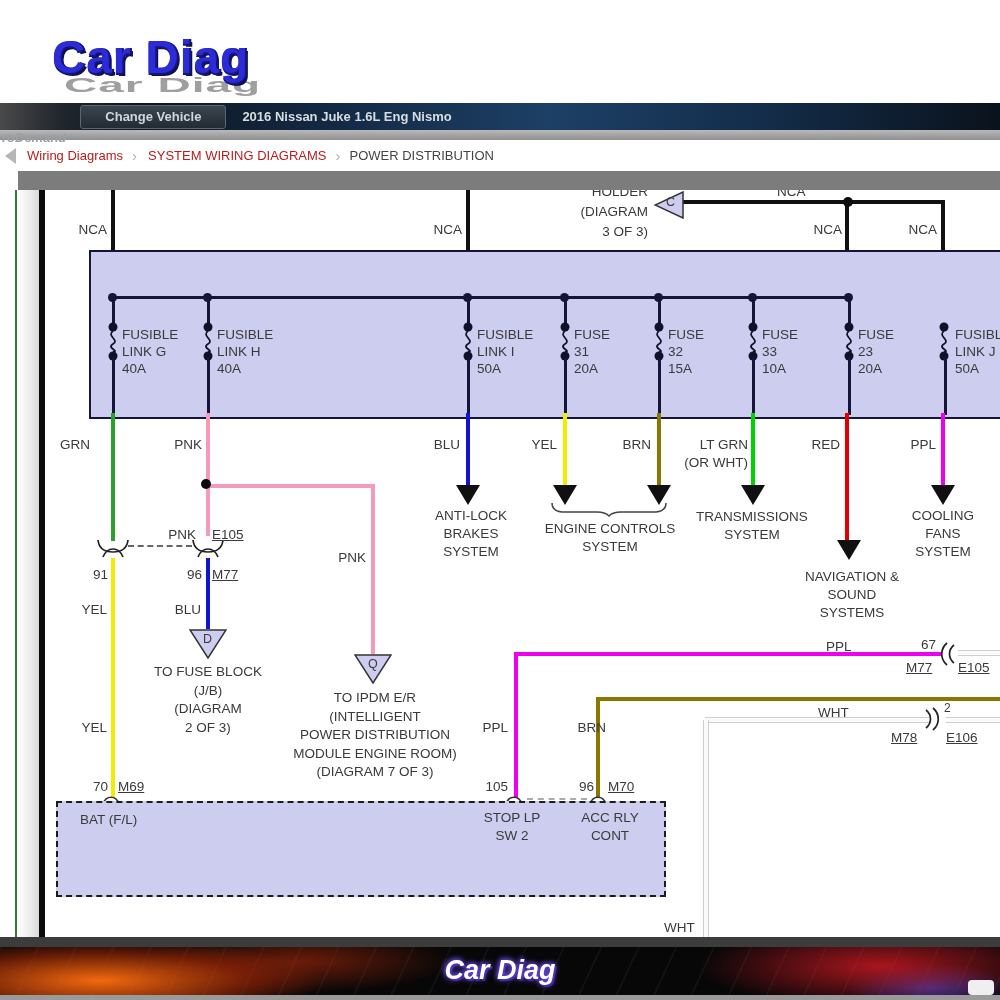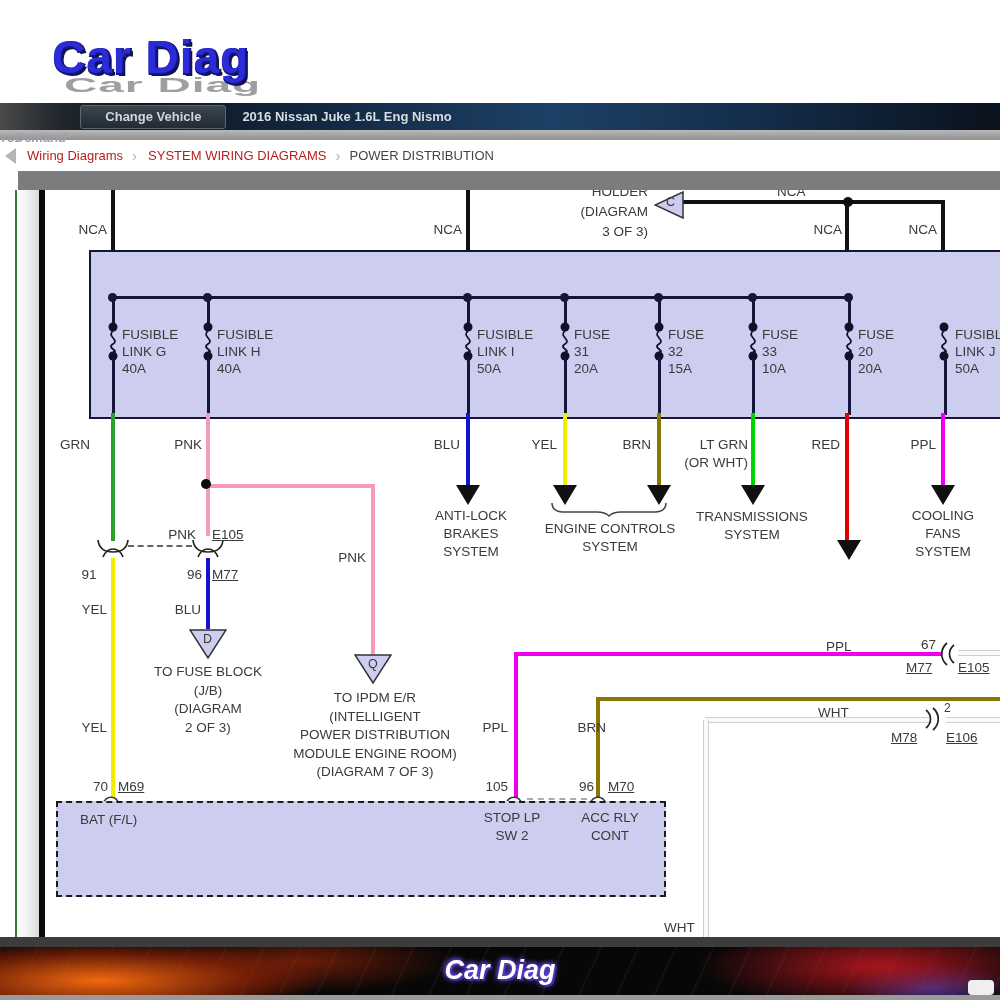--- a/index.html
+++ b/index.html
@@ -216,21 +216,21 @@
       <div>32</div>
       <div>15A</div>
     </div>
   <div class="t a" style="left:762px;top:136px;line-height:17px;">
       <div>FUSE</div>
       <div>33</div>
       <div>10A</div>
     </div>
   <div class="t a" style="left:858px;top:136px;line-height:17px;">
       <div>FUSE</div>
-      <div>20</div>
+      <div>23</div>
       <div>20A</div>
     </div>
   <div class="t a" style="left:955px;top:136px;line-height:17px;">
       <div>FUSIBLE</div>
       <div>LINK J</div>
       <div>50A</div>
     </div>
 
   <div class="wire" style="left:111px;top:223px;width:4px;height:128px;background:#2ca02c;"></div>
   <div class="wire" style="left:111px;top:368px;width:4px;height:243px;background:#f2ec00;"></div>
@@ -261,21 +261,21 @@
       <path d="M1,4 C2,13 8,16 16,16 C24,16 30,13 31,4" stroke="#222" stroke-width="1.7" fill="none"></path>
       <path d="M6,21 C8,16 12,13 16,13 C20,13 24,16 26,21" stroke="#222" stroke-width="1.7" fill="none"></path>
     </svg>
   <svg class="a" style="left:192px;top:346px;" width="32" height="22">
       <path d="M1,4 C2,13 8,16 16,16 C24,16 30,13 31,4" stroke="#222" stroke-width="1.7" fill="none"></path>
       <path d="M6,21 C8,16 12,13 16,13 C20,13 24,16 26,21" stroke="#222" stroke-width="1.7" fill="none"></path>
     </svg>
   <div class="dash" style="left:128px;top:355px;width:64px;"></div>
   <div class="t r a" style="left:148px;top:336px;width:48px;">PNK</div>
   <span class="t u a" style="left:212px;top:336px;">E105</span>
-  <div class="t r a" style="left:70px;top:376px;width:38px;text-align:center;">91</div>
+  <div class="t r a" style="left:70px;top:376px;width:38px;">91</div>
   <div class="t r a" style="left:164px;top:376px;width:38px;">96</div>
   <span class="t u a" style="left:212px;top:376px;">M77</span>
   <div class="t r a" style="left:59px;top:411px;width:48px;">YEL</div>
   <div class="t r a" style="left:153px;top:411px;width:48px;">BLU</div>
   <div class="t r a" style="left:320px;top:359px;width:46px;">PNK</div>
 
   <div class="arr" style="left:456px;top:295px;"></div>
   <div class="arr" style="left:553px;top:295px;"></div>
   <div class="arr" style="left:647px;top:295px;"></div>
   <div class="arr" style="left:741px;top:295px;"></div>
@@ -290,20 +290,25 @@
   <svg class="a" style="left:550px;top:312px;" width="118" height="15">
       <path d="M2,1 Q2,9 12,10 L47,10 Q55,10 59,14 Q63,10 71,10 L106,10 Q116,9 116,1" stroke="#444" stroke-width="1.5" fill="none"></path>
     </svg>
   <div class="t c a" style="left:537px;top:330px;width:146px;">
     <div>ENGINE CONTROLS</div>
     <div>SYSTEM</div>
   </div>
   <div class="t c a" style="left:687px;top:318px;width:130px;">
     <div>TRANSMISSIONS</div>
     <div>SYSTEM</div>
+  </div>
+  <div class="t c a" style="left:790px;top:378px;width:124px;">
+    <div>NAVIGATION &amp;</div>
+    <div>SOUND</div>
+    <div>SYSTEMS</div>
   </div>
   <div class="t c a" style="left:891px;top:317px;width:104px;">
     <div>COOLING</div>
     <div>FANS</div>
     <div>SYSTEM</div>
   </div>
 
   <svg class="a" style="left:189px;top:439px;" width="38" height="30">
       <polygon points="1,1 37,1 19,29" fill="#cdcdf0" stroke="#333" stroke-width="1.5"></polygon>
     </svg>

